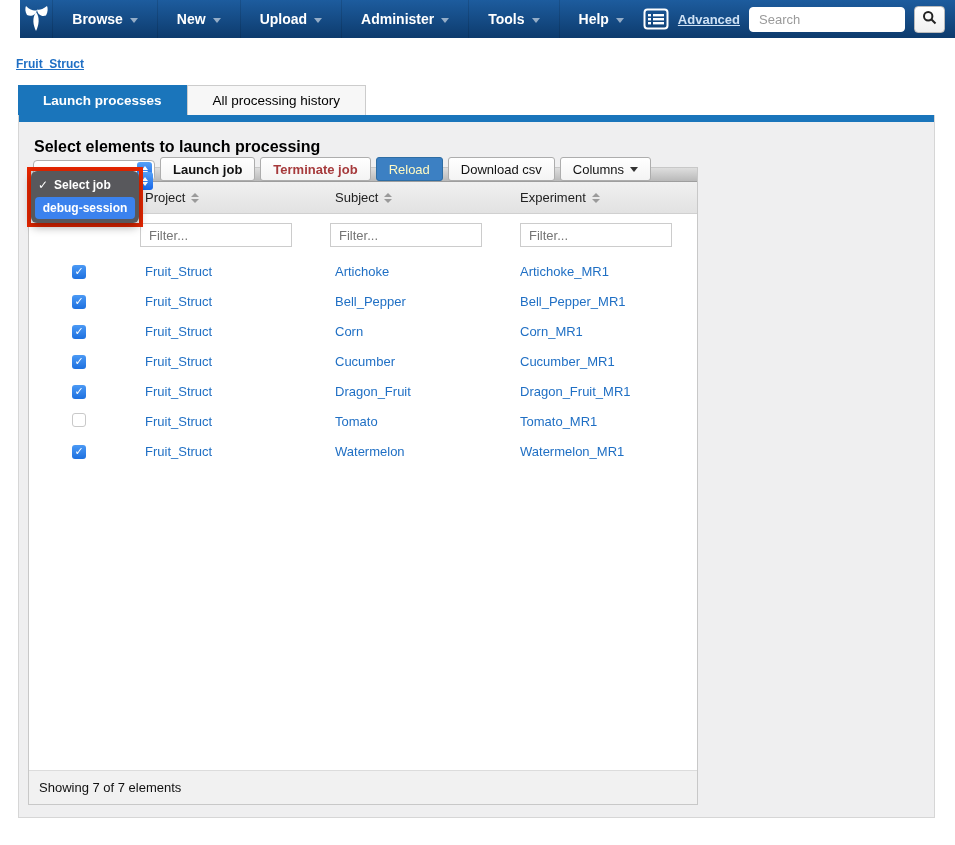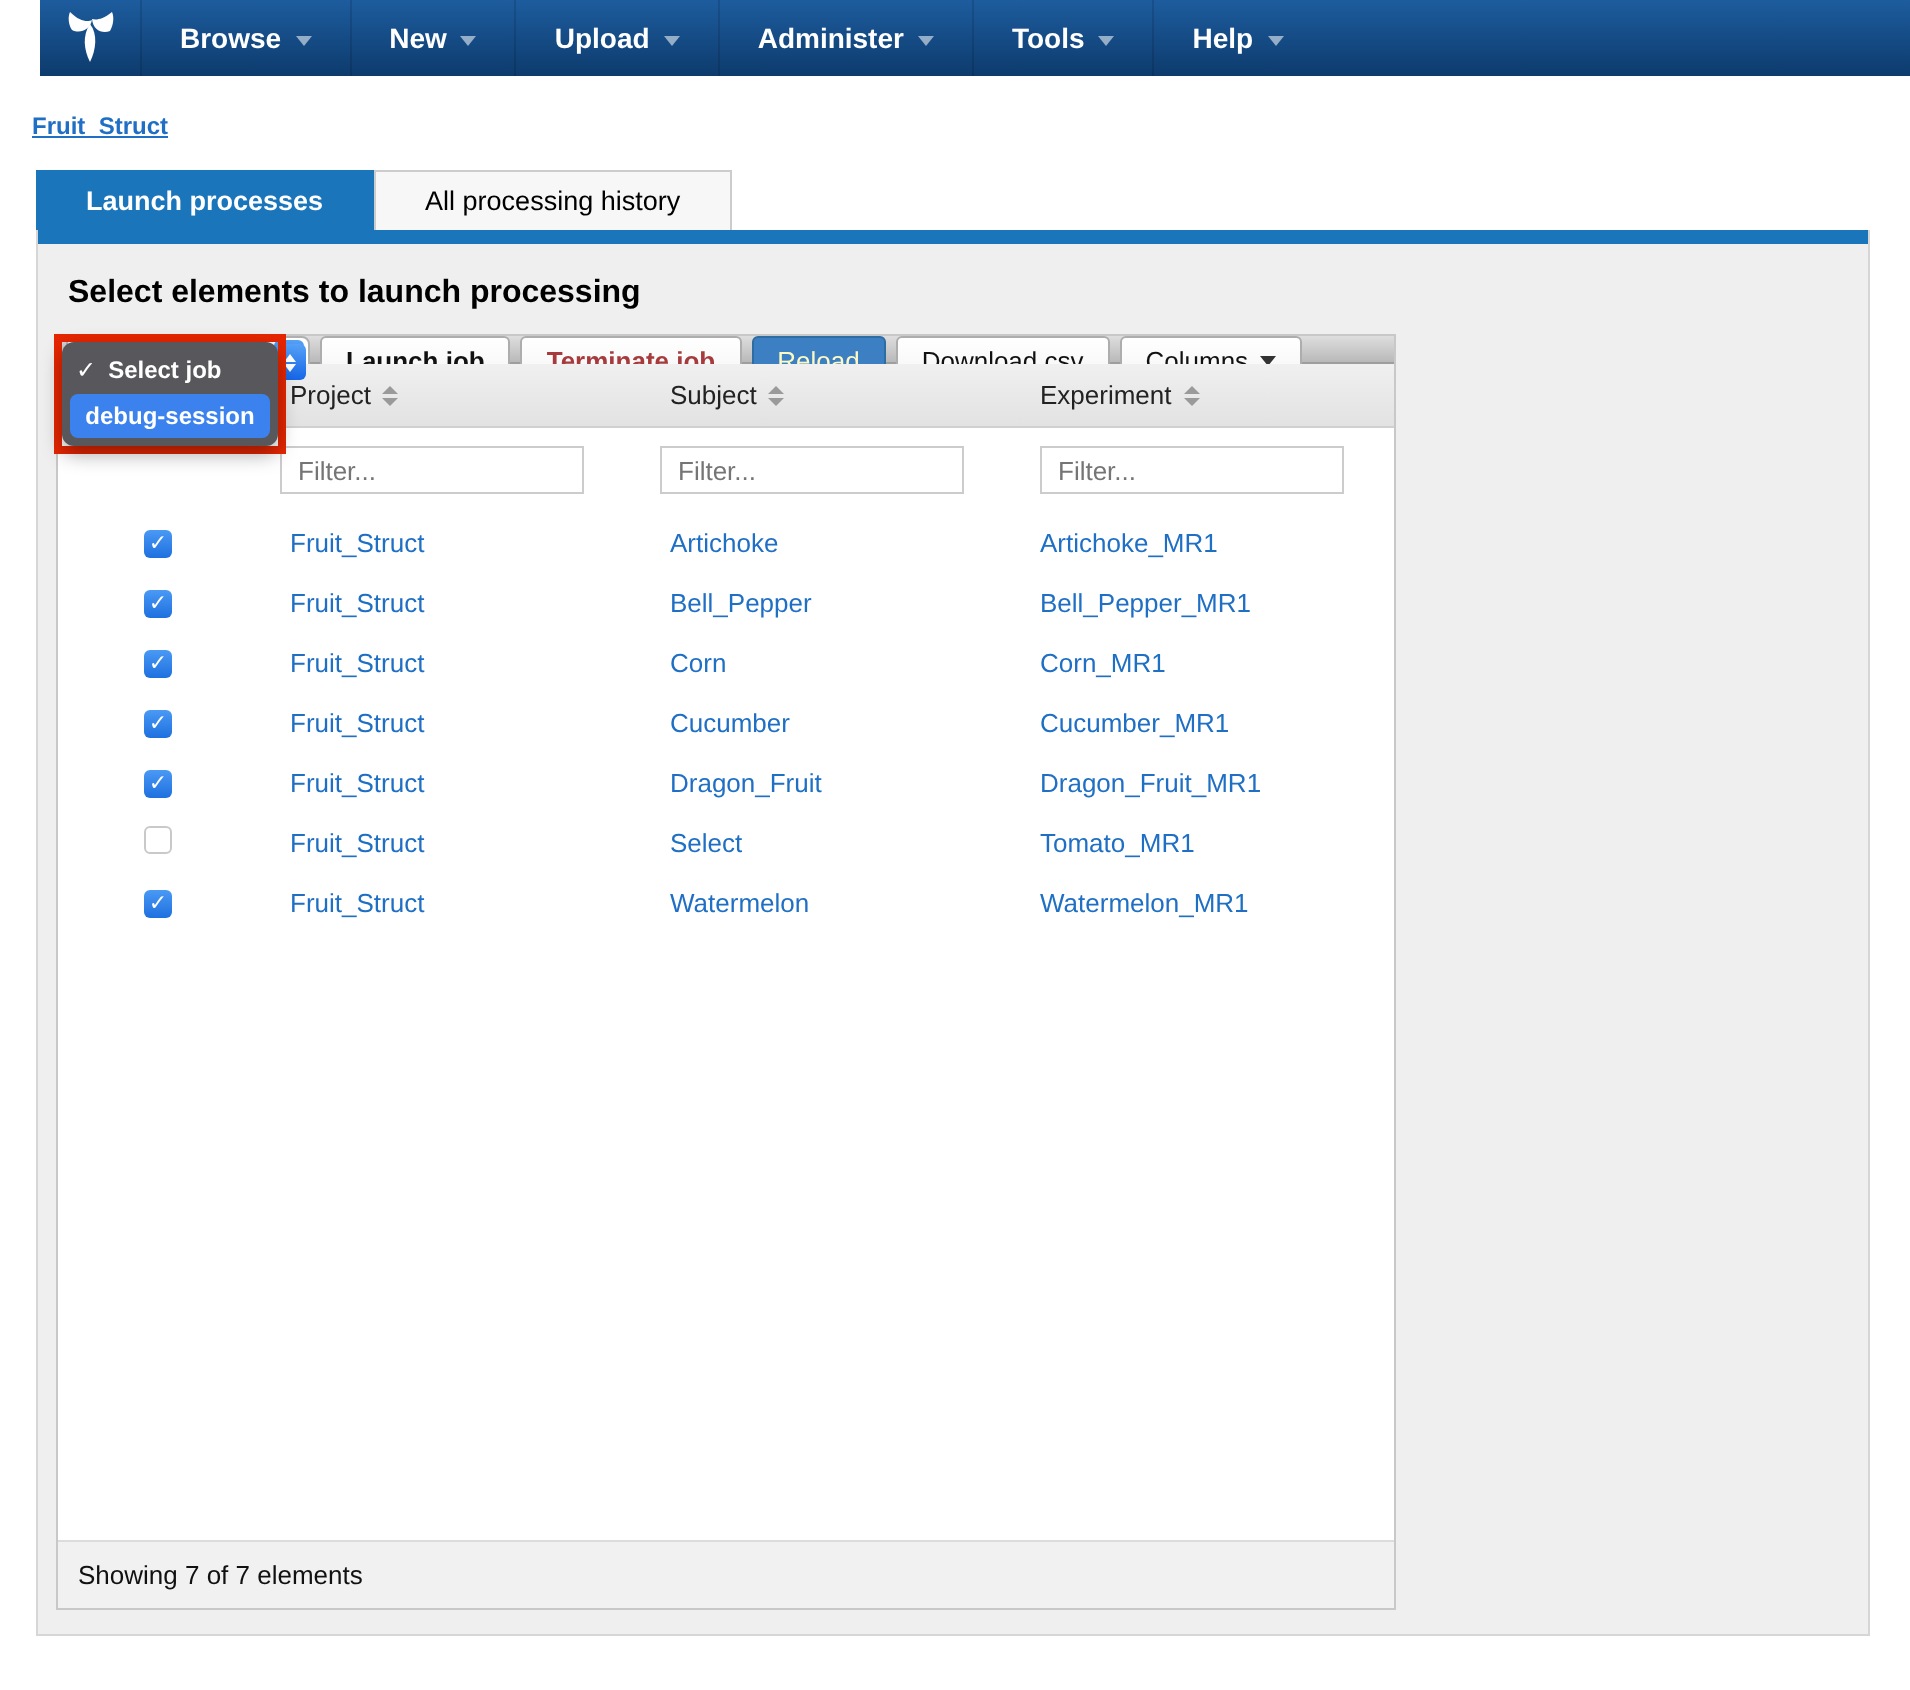--- a/index.html
+++ b/index.html
@@ -39,21 +39,21 @@
   .tab.inactive{background:#f7f7f7;border:1px solid #ccc;border-bottom:none;color:#000;}
   
   .panel{margin:0 20px 0 18px;height:703px;border:1px solid #d6d6d6;border-top:none;
     background:#efeff0;display:flex;flex-direction:column;}
   .panel-bar{height:7px;background:var(--accent);flex:0 0 auto;}
   .panel-body{flex:1;padding:0 0 12px 9px;display:flex;flex-direction:column;min-height:0;}
   .page-heading{margin:16px 0 11px 6px;font-size:16px;font-weight:bold;color:#000;}
   
   .table-box{width:670px;flex:1;border:1px solid #c8c8c8;background:#fff;
     display:flex;flex-direction:column;min-height:0;}
-  .toolbar{height:14px;flex:0 0 auto;display:flex;align-items:flex-start;gap:5px;
+  .toolbar{height:14px;flex:0 0 auto;display:flex;align-items:flex-end;gap:5px;
     padding:0 4px;background:linear-gradient(#dedede,#b9b9b9);border-bottom:1px solid #9e9e9e;}
   .job-select{width:122px;height:21px;background:#fff;border:1px solid #b0b0b0;border-radius:4px;
     display:flex;align-items:center;justify-content:flex-end;padding-right:2px;cursor:pointer;flex:0 0 auto;}
   .sel-arrows{width:15px;height:17px;border-radius:3px;background:linear-gradient(#55a1f7,#1666e8);
     display:flex;flex-direction:column;align-items:center;justify-content:center;gap:1px;}
   .sel-arrows i{width:0;height:0;border-left:3px solid transparent;border-right:3px solid transparent;}
   .sel-arrows .up{border-bottom:4px solid #fff;}
   .sel-arrows .down{border-top:4px solid #fff;}
   .tb-btn{height:24px;padding:0 12px;background:linear-gradient(#fff,#f4f4f4);
     border:1px solid #adadad;border-radius:3px;font-size:13px;color:#111;cursor:pointer;
@@ -132,20 +132,43 @@
   <div class="menu-item">
     <span class="lbl">Tools</span>
     <span class="caret"></span>
   </div>
 
   <div class="menu-item">
     <span class="lbl">Help</span>
     <span class="caret"></span>
   </div>
 </div>
+  <div class="nav-right">
+    <span class="adv-icon">
+      <svg width="26" height="22" viewBox="0 0 26 22">
+        <rect x="1.5" y="1.5" width="23" height="19" rx="3" fill="none" stroke="#fff" stroke-width="2"></rect>
+        <rect x="5" y="6" width="3" height="2.4" fill="#fff"></rect>
+          <rect x="10" y="6" width="11" height="2.4" fill="#fff"></rect>
+        <rect x="5" y="10" width="3" height="2.4" fill="#fff"></rect>
+          <rect x="10" y="10" width="11" height="2.4" fill="#fff"></rect>
+        <rect x="5" y="14" width="3" height="2.4" fill="#fff"></rect>
+          <rect x="10" y="14" width="11" height="2.4" fill="#fff"></rect>
+      </svg>
+    </span>
+    <a class="adv-link">Advanced</a>
+    <input class="search-input" placeholder="Search" style="">
+    <button class="search-btn">
+      <span>
+        <svg width="15" height="15" viewBox="0 0 15 15" fill="none" stroke="#222" stroke-width="2">
+          <circle cx="6.2" cy="6.2" r="4.2"></circle>
+            <line x1="9.5" y1="9.5" x2="13.5" y2="13.5"></line>
+        </svg>
+      </span>
+    </button>
+  </div>
 </div>
 
 <div class="breadcrumb">
   <a>Fruit_Struct</a>
 </div>
 
 <div class="tabs">
   <div class="tab active">Launch processes</div>
   <div class="tab inactive">All processing history</div>
 </div>
@@ -254,21 +277,21 @@
   <div class="grid row">
     <div class="cell"><span class="cb checked">✓</span></div>
     <div class="cell"><a>Fruit_Struct</a></div>
     <div class="cell"><a>Dragon_Fruit</a></div>
     <div class="cell"><a>Dragon_Fruit_MR1</a></div>
   </div>
 
   <div class="grid row">
     <div class="cell"><span class="cb unchecked"></span></div>
     <div class="cell"><a>Fruit_Struct</a></div>
-    <div class="cell"><a>Select</a></div>
+    <div class="cell"><a>Tomato</a></div>
     <div class="cell"><a>Tomato_MR1</a></div>
   </div>
 
   <div class="grid row">
     <div class="cell"><span class="cb checked">✓</span></div>
     <div class="cell"><a>Fruit_Struct</a></div>
     <div class="cell"><a>Watermelon</a></div>
     <div class="cell"><a>Watermelon_MR1</a></div>
   </div>
 </div>

